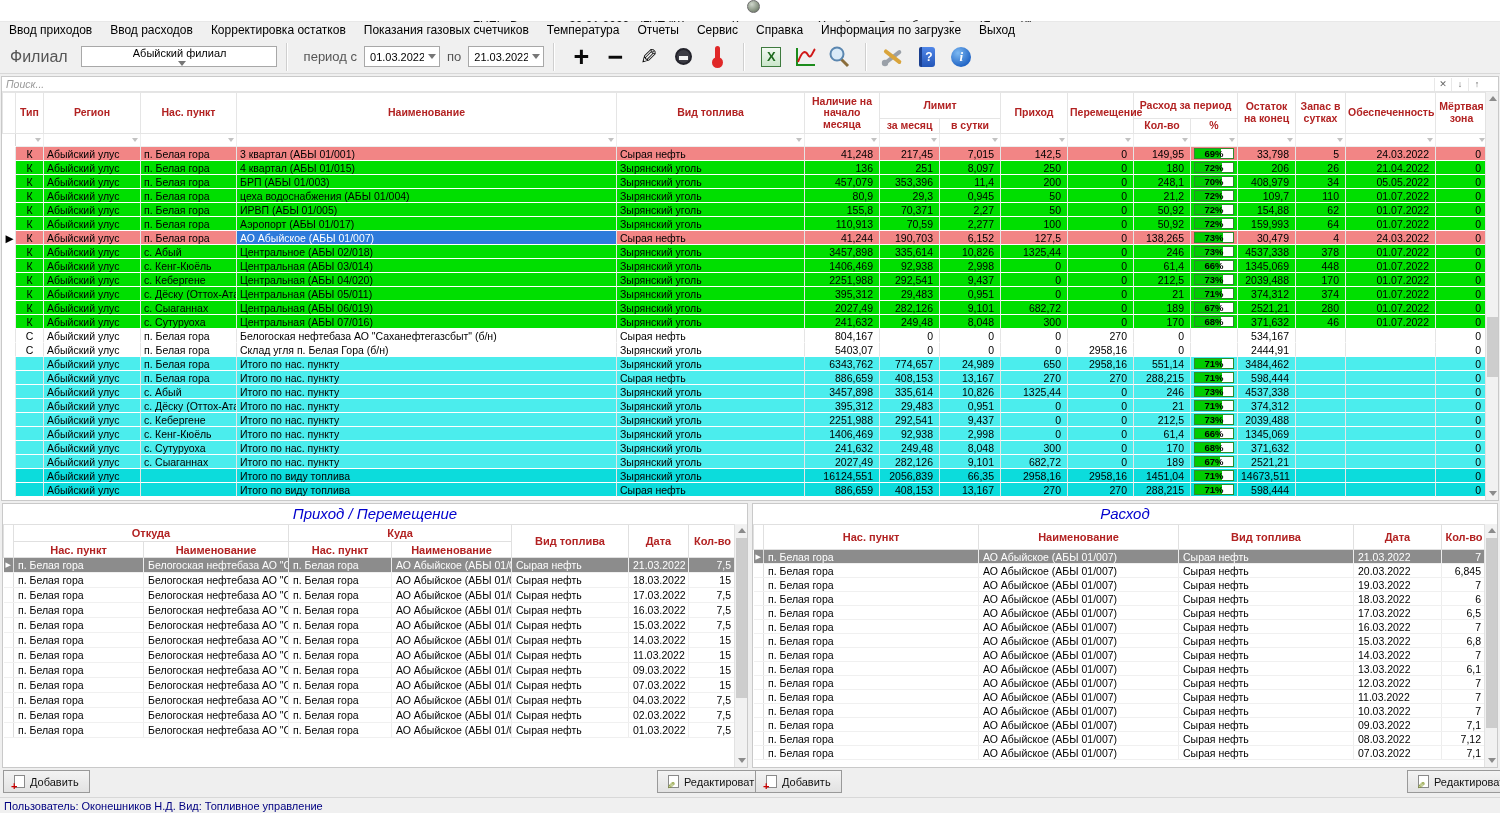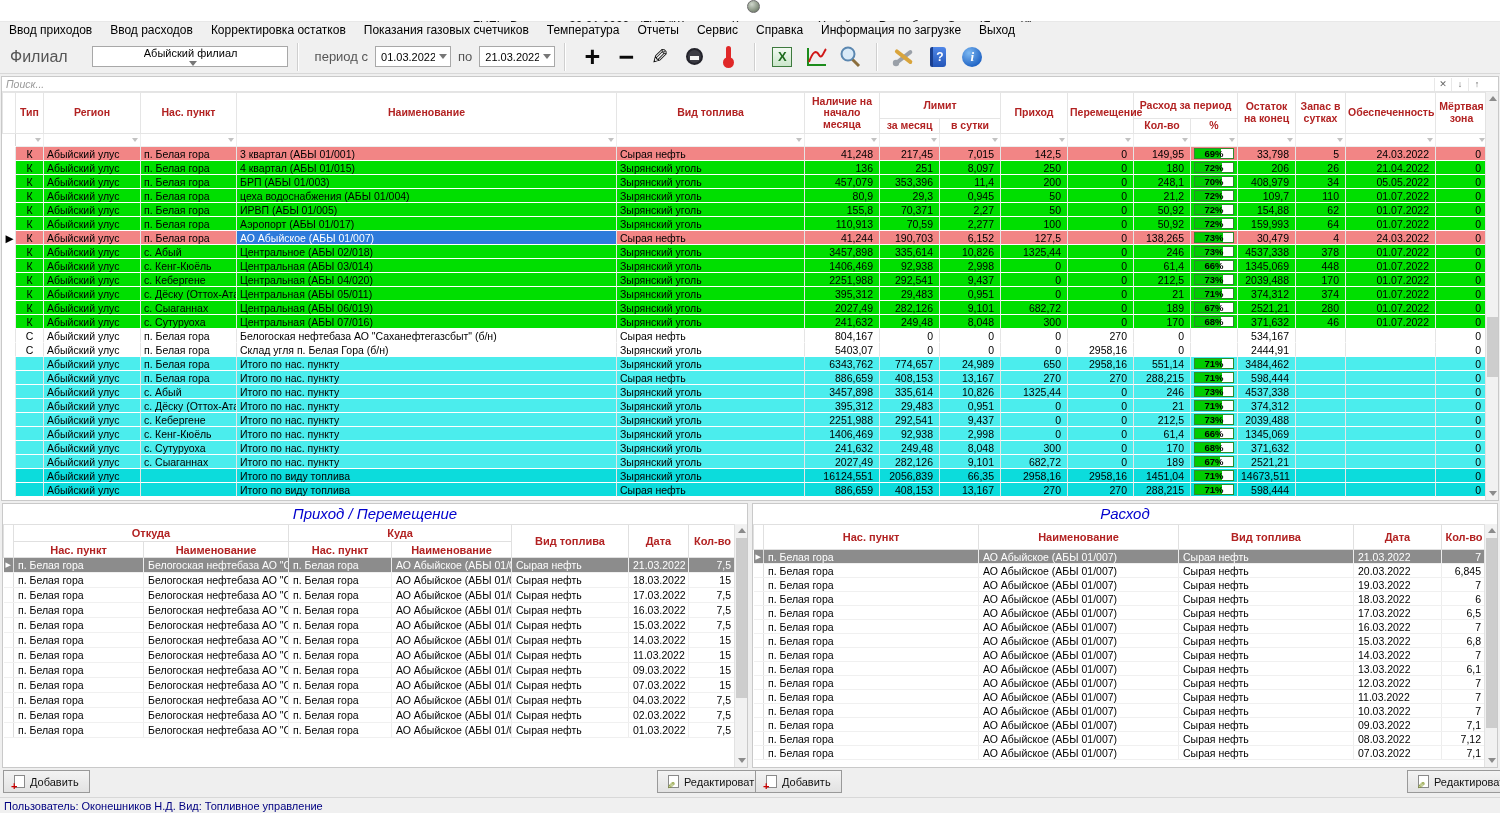--- a/index.html
+++ b/index.html
@@ -12,21 +12,21 @@
   .wtitle { font-size:12px; color:#111; white-space:nowrap; }
   .wctrls { margin-left:auto; display:flex; height:22px; }
   .wctrl { width:45px; display:flex; align-items:center; justify-content:center; font-size:10px; color:#333; cursor:default; }
 
   
   .menubar { position:absolute; top:22px; left:0; right:0; height:18px; background:#F0F0F0; display:flex; font-size:12px; }
   .menu-item { padding:1px 9px; white-space:nowrap; }
 
   
   .toolbar { position:absolute; top:40px; left:0; right:0; height:34px; background:#F0F0F0; border-bottom:1px solid #D8D8D8; display:flex; align-items:center; padding-left:10px; }
-  .biglabel { font-size:16px; color:#555; margin-right:24px; }
+  .biglabel { font-size:16px; color:#555; margin-right:13px; }
   .midlabel { font-size:13px; color:#555; margin:0 7px; }
   .combo { background:#fff; border:1px solid #A8A8A8; height:21px; display:flex; align-items:center; padding:0 3px 0 5px; font-size:11px; position:relative; }
   .combo.filial { width:196px;flex-direction:column; }
   .combo.date { width:76px; }
   .combo .ctext { flex:1; white-space:nowrap; overflow:hidden; }
   .carrow { width:0; height:0; border-left:4px solid transparent; border-right:4px solid transparent; border-top:5px solid #777; margin-left:4px; flex:0 0 auto; }
   .vsep { width:0; height:28px; border-left:1px solid #CFCFCF; border-right:1px solid #FFF; margin:0 9px; }
   .tbtn { width:34px; height:30px; display:flex; align-items:center; justify-content:center; }
   .glyph-plus  { font-size:27px; font-weight:bold; line-height:26px; color:#0A0A0A; }
   .glyph-minus { font-size:27px; font-weight:bold; line-height:24px; color:#0A0A0A; }

